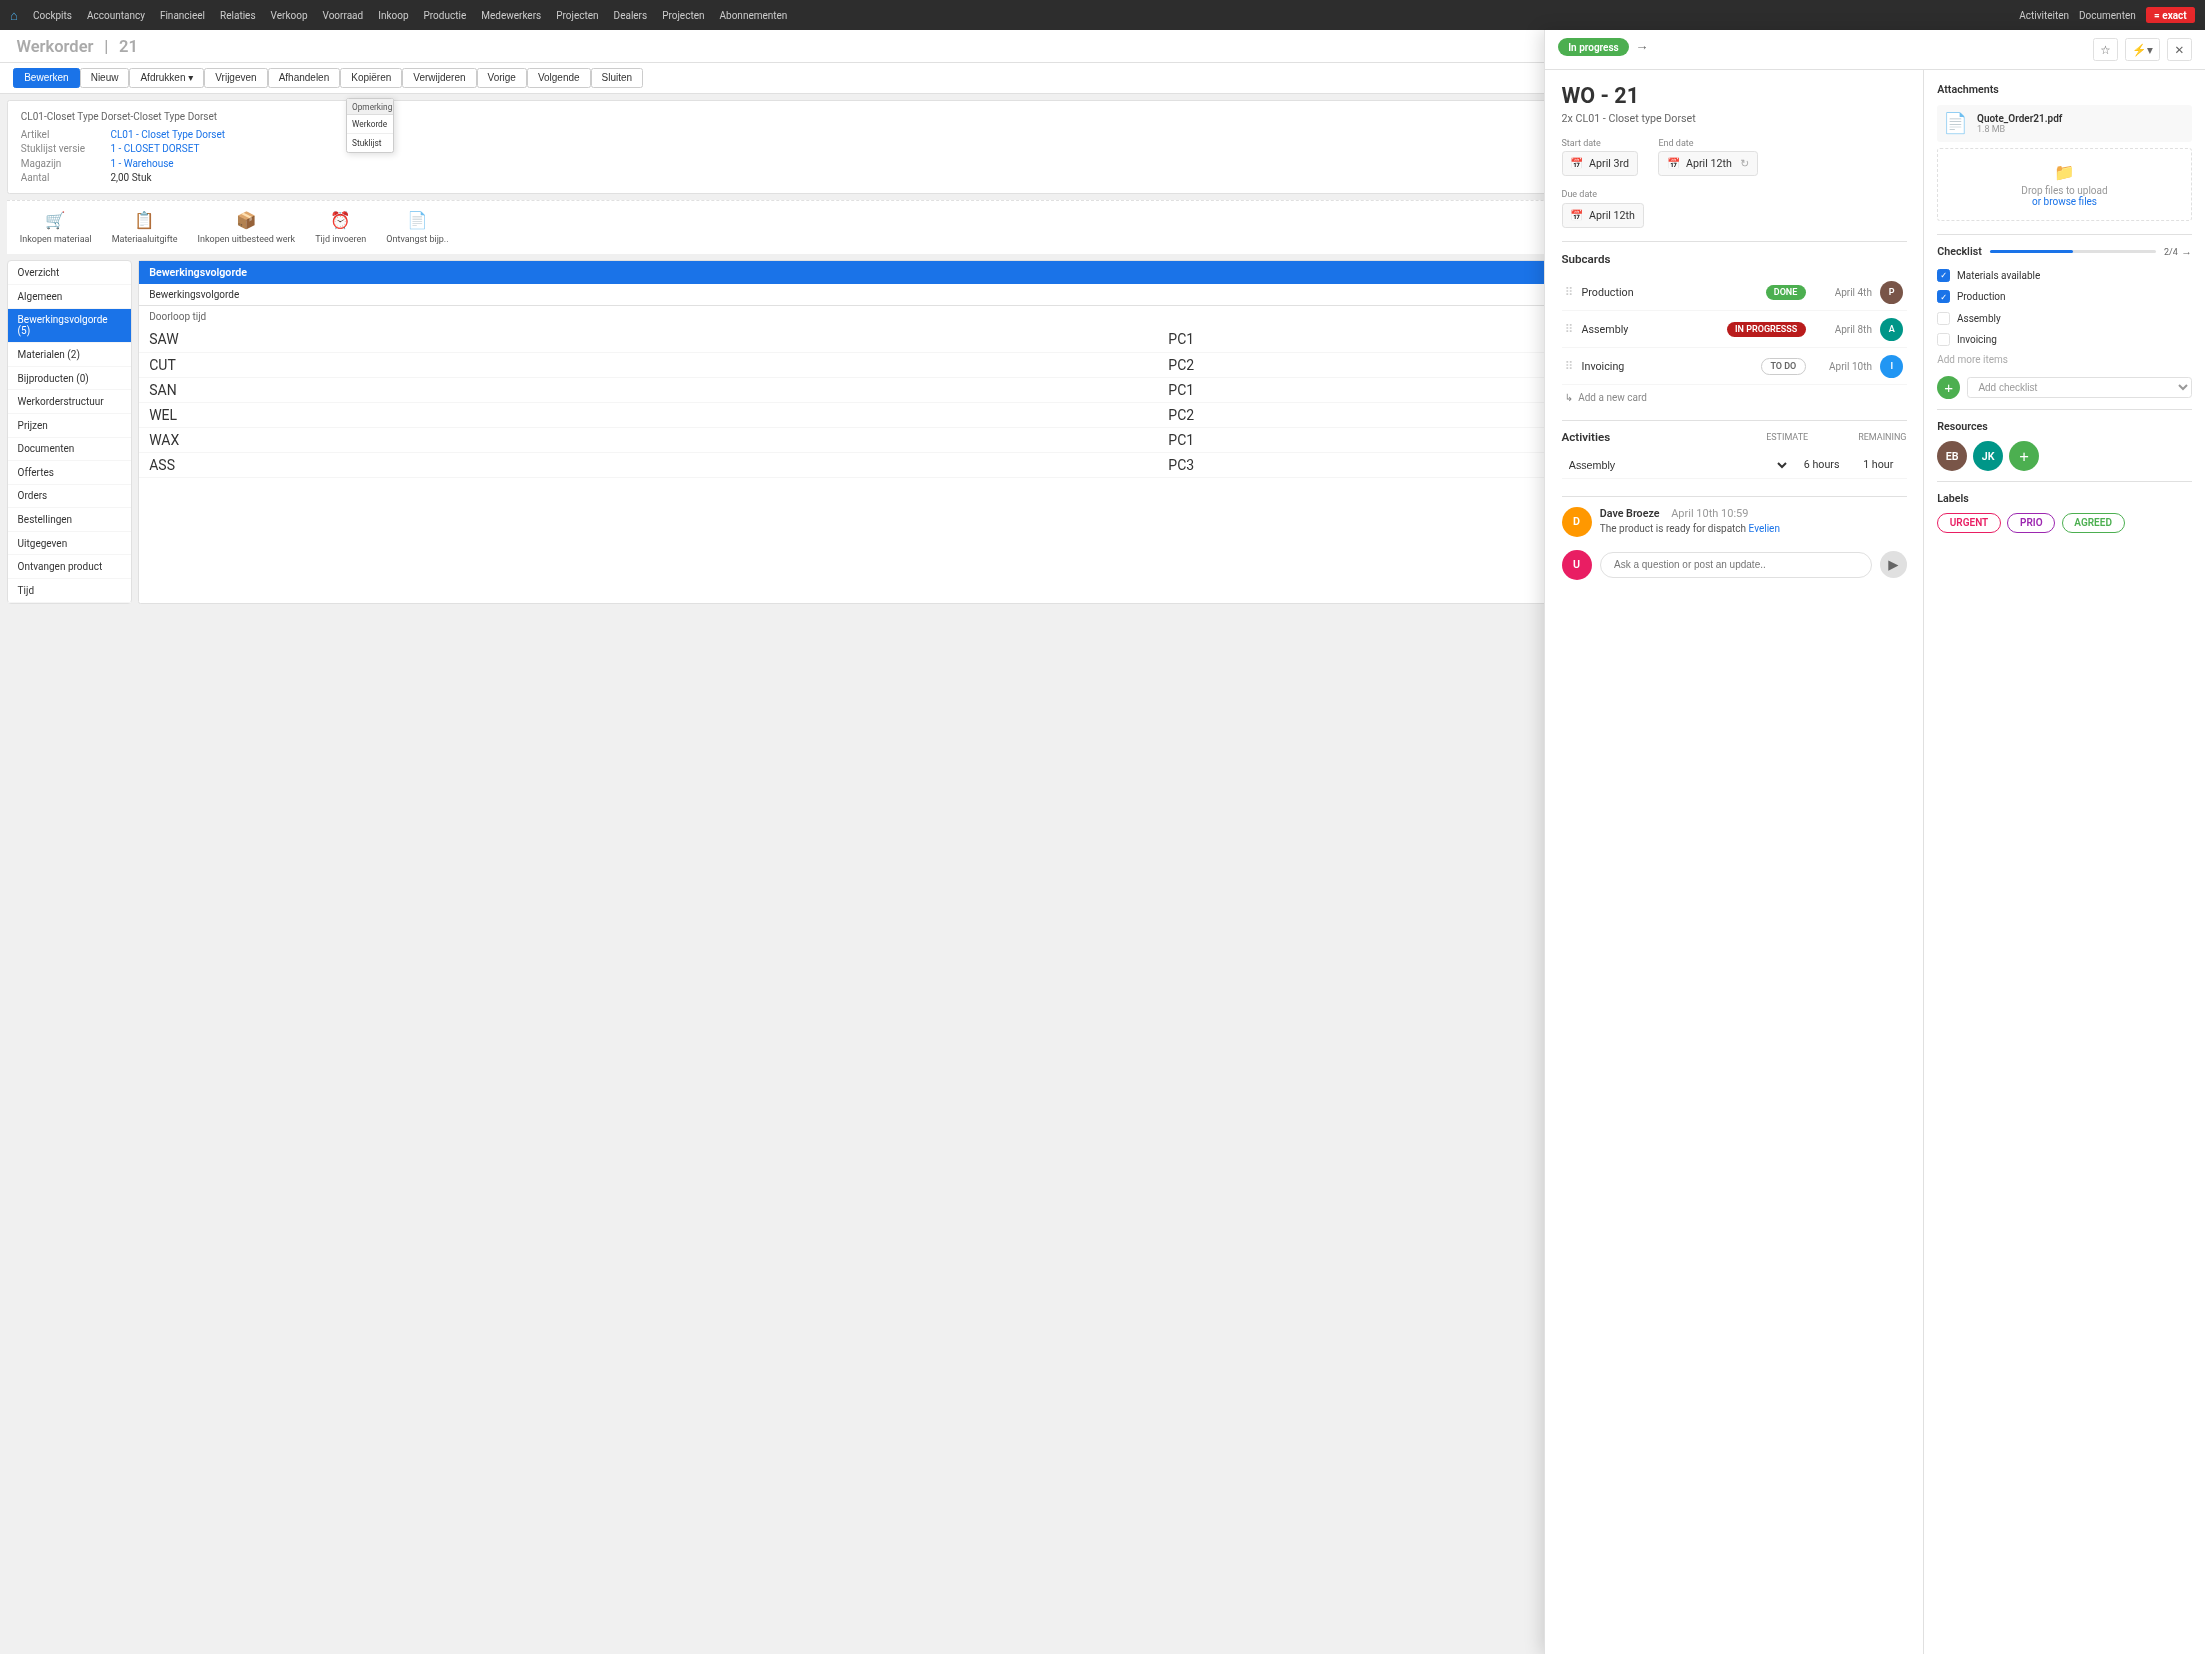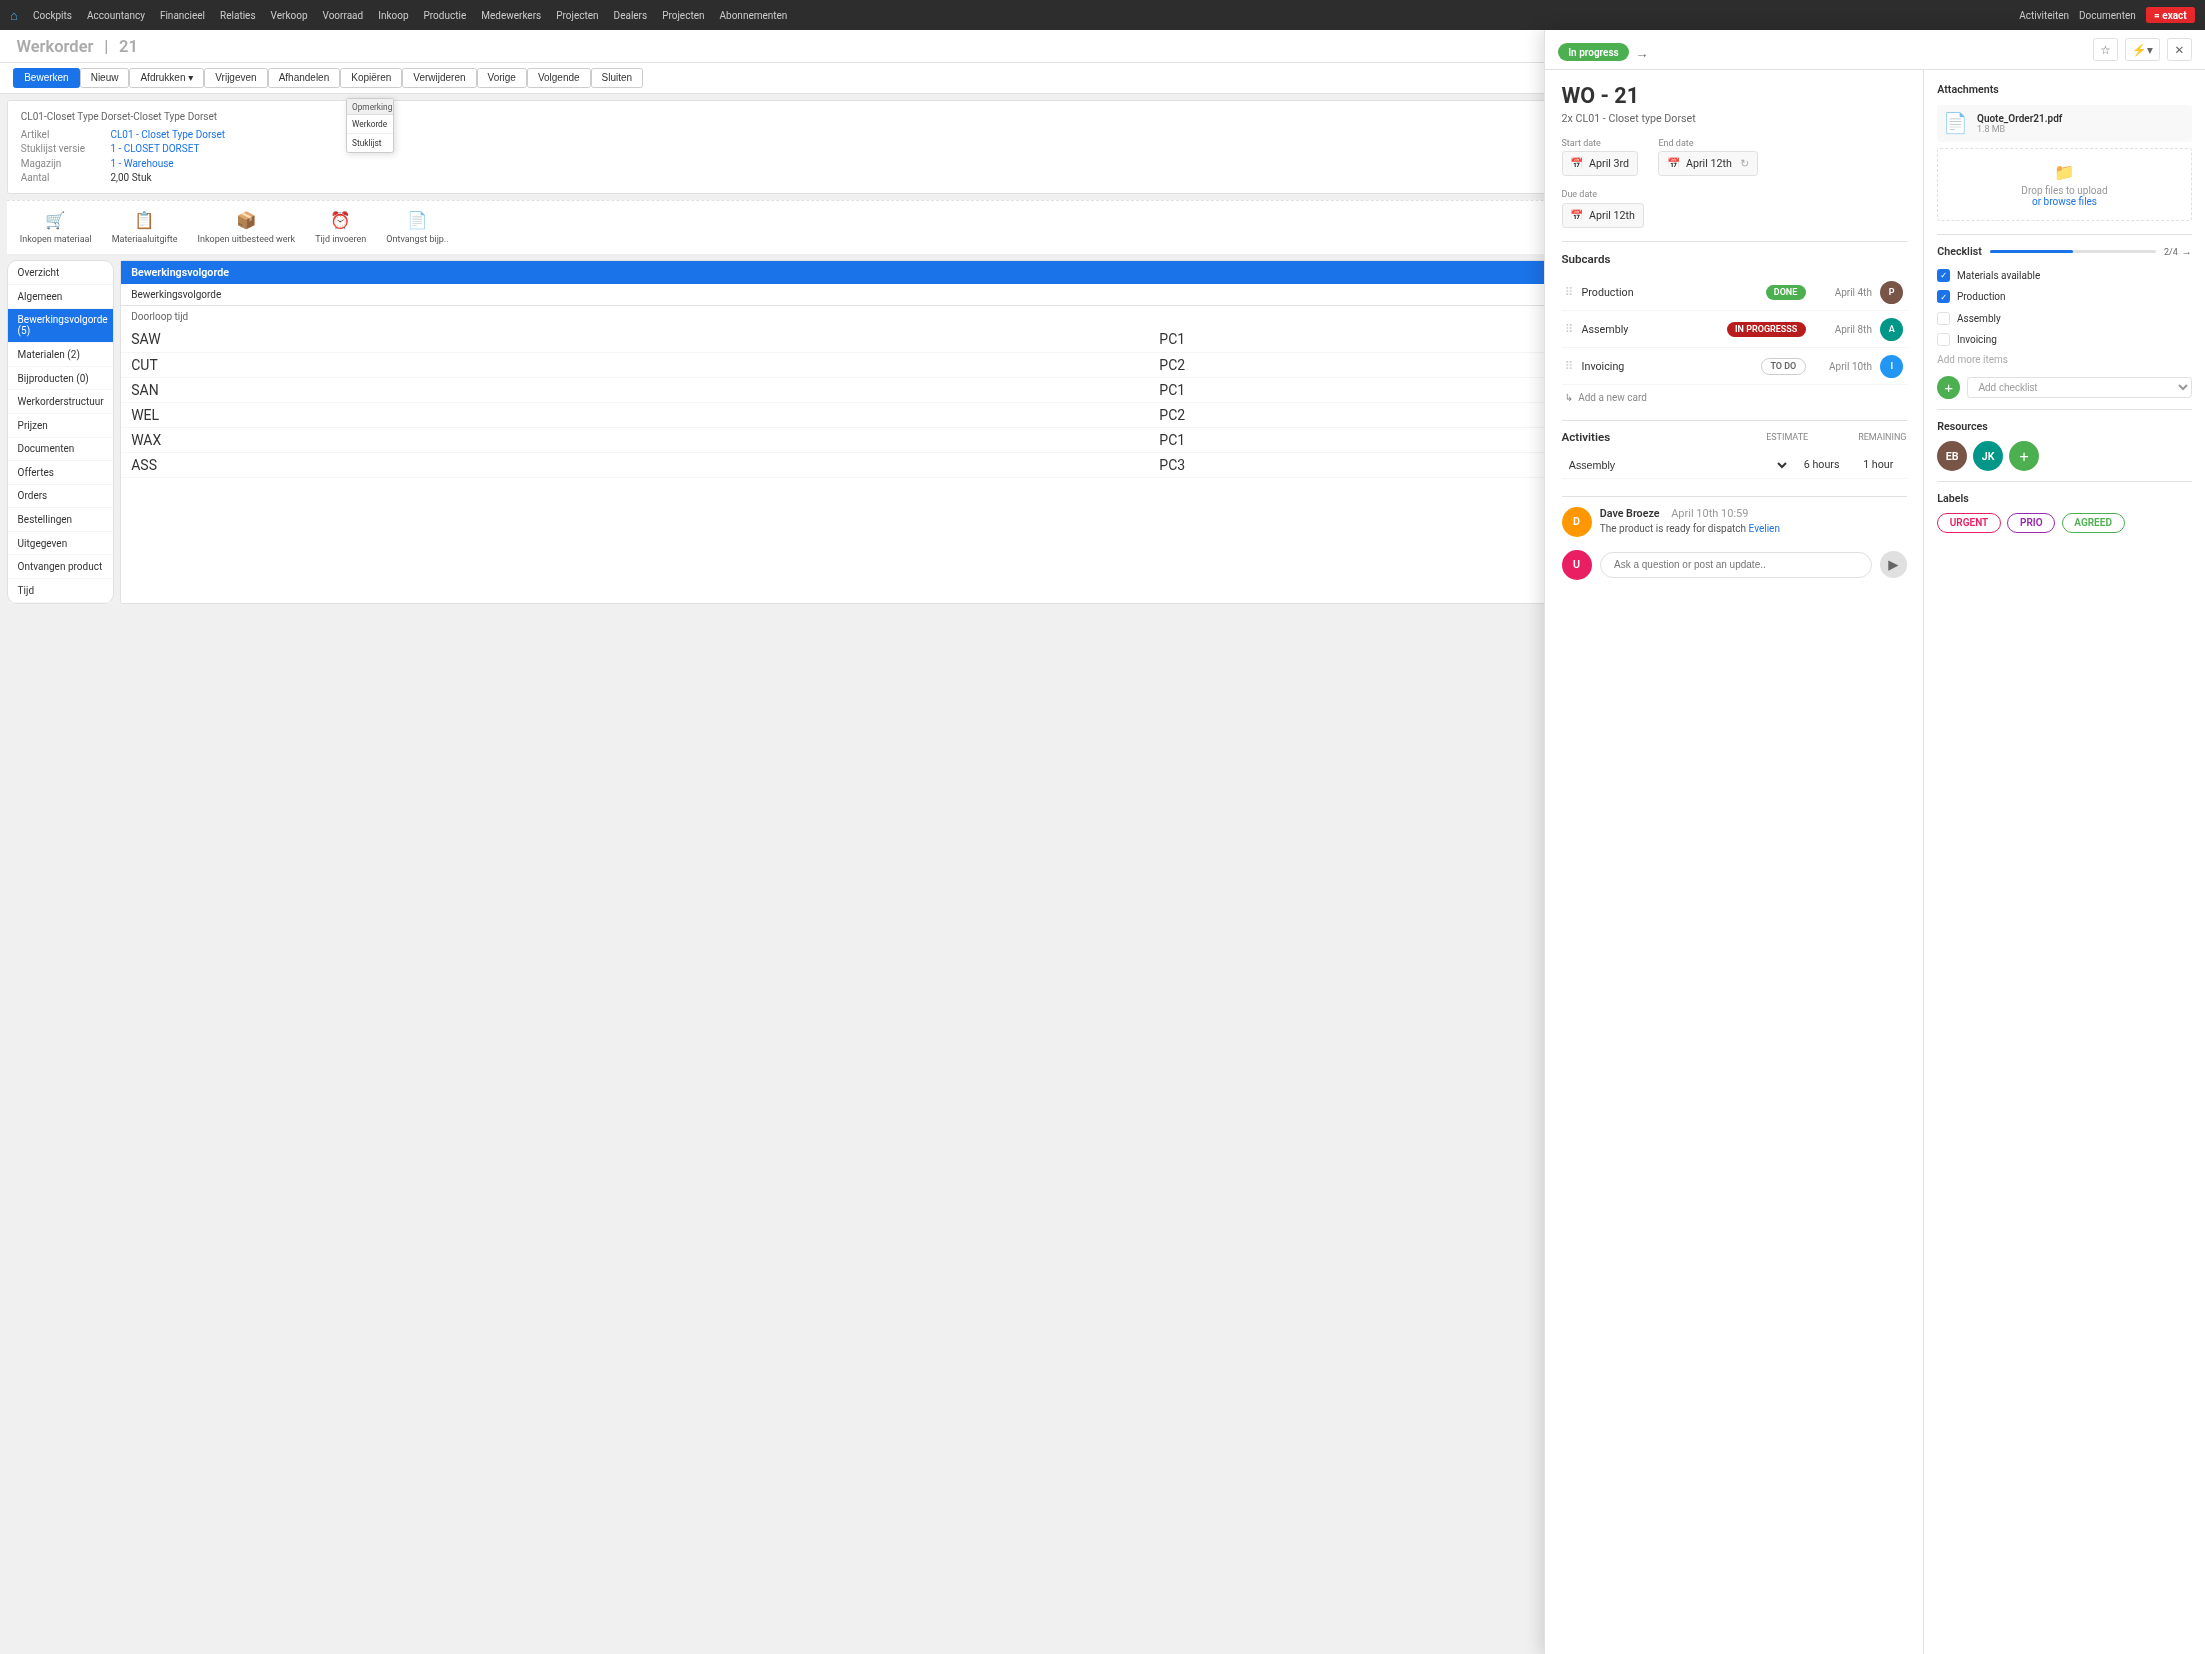--- a/index.html
+++ b/index.html
@@ -32,37 +32,37 @@
 
     
     .action-icons { display: flex; gap: 20px; padding: 10px 13.2px; background: #fff; border-top: 0.8px dashed #e0e0e0; margin: 0 6.6px; }
     .action-item { display: flex; flex-direction: column; align-items: center; gap: 3.3px; cursor: pointer; font-size: 9px; color: #555; }
     .action-item .icon { font-size: 16.5px; color: #555; }
 
     
     .content-row { display: flex; margin: 6.6px; gap: 6.6px; }
 
     
-    .left-nav { width: 107px; background: #fff; border: 0.8px solid #e0e0e0; border-radius: 10px; flex-shrink: 0; }
+    .left-nav { width: 125px; background: #fff; border: 0.8px solid #e0e0e0; border-radius: 4px; flex-shrink: 0; }
     .left-nav-item { padding: 5.8px 10px; font-size: 10px; cursor: pointer; color: #333; border-bottom: 0.8px solid #f5f5f5; }
     .left-nav-item.active { background: #1a73e8; color: #fff; }
 
     
     .main-content { flex: 1; background: #fff; border: 0.8px solid #e0e0e0; border-radius: 2.5px; }
     .section-header { background: #1a73e8; color: #fff; padding: 5px 10px; font-size: 10.7px; font-weight: 600; }
     .section-subheader { padding: 5px 10px; font-size: 10px; color: #333; border-bottom: 0.8px solid #e0e0e0; }
     .table-header { display: grid; grid-template-columns: 1fr 1fr; padding: 3.3px 10px; font-size: 9px; color: #888; border-bottom: 0.8px solid #e0e0e0; }
     .table-row-item { display: grid; grid-template-columns: 1fr 1fr; padding: 4.1px 10px; font-size: 14px; border-bottom: 0.8px solid #f5f5f5; }
     .time-label { padding: 5px 10px; font-size: 10px; color: #666; }
 
     
     .overlay { position: fixed; top: 30px; right: 0; width: 661px; height: calc(100% - 30px); background: #fff; border-left: 0.8px solid #e0e0e0; box-shadow: -3.3px 0 16.5px rgba(0,0,0,0.15); display: flex; flex-direction: column; overflow: hidden; z-index: 100; }
 
     
-    .panel-header { display: flex; align-items: flex-end; padding: 8.3px 13.2px; border-bottom: 0.8px solid #e0e0e0; gap: 6.6px; }
+    .panel-header { display: flex; align-items: flex-start; padding: 8.3px 13.2px; border-bottom: 0.8px solid #e0e0e0; gap: 6.6px; }
     .status-badge { background: #4caf50; color: #fff; padding: 3.3px 10px; border-radius: 10px; font-size: 10px; font-weight: 600; cursor: pointer; }
     .status-arrow { color: #666; font-size: 13.2px; cursor: pointer; }
     .panel-actions { margin-left: auto; display: flex; gap: 6.6px; align-items: center; }
     .panel-icon-btn { background: none; border: 0.8px solid #e0e0e0; border-radius: 2.5px; padding: 3.3px 6.6px; cursor: pointer; color: #666; font-size: 11.6px; }
 
     
     .panel-body { display: flex; flex: 1; overflow: hidden; }
     .panel-main { flex: 1; overflow-y: auto; padding: 13.2px 16.5px; border-right: 0.8px solid #e0e0e0; }
     .panel-right { width: 281px; overflow-y: auto; padding: 13.2px; }
 

